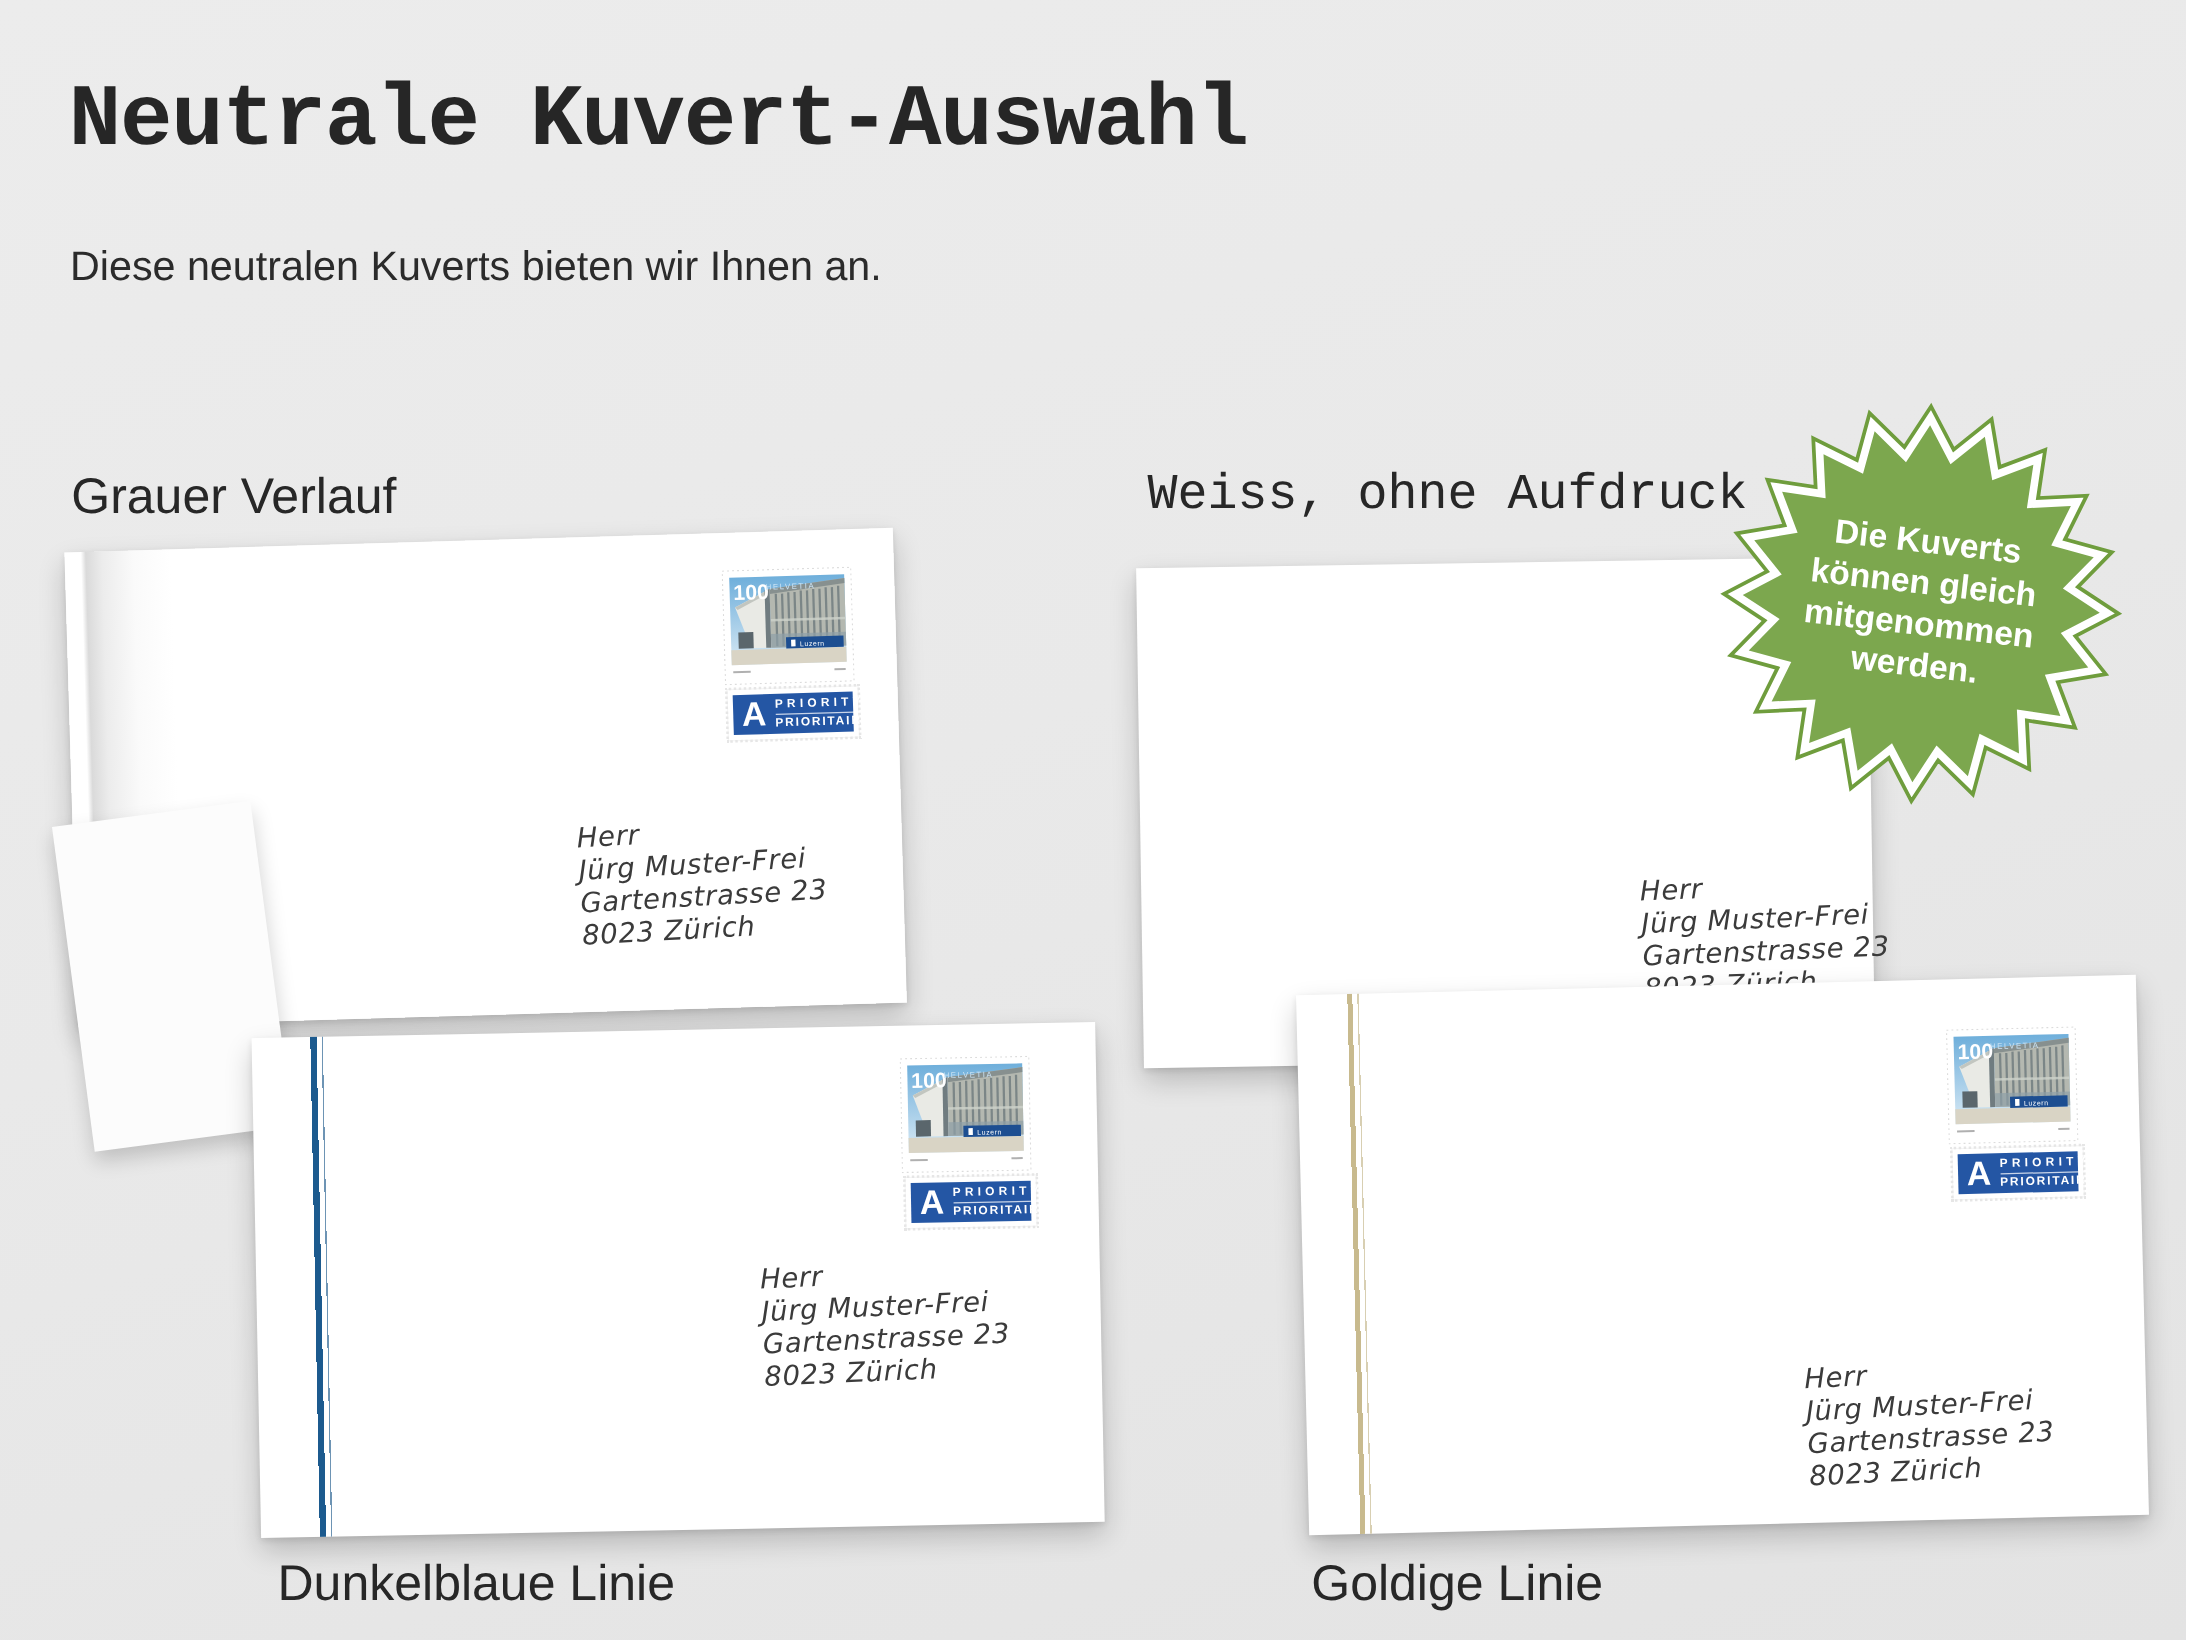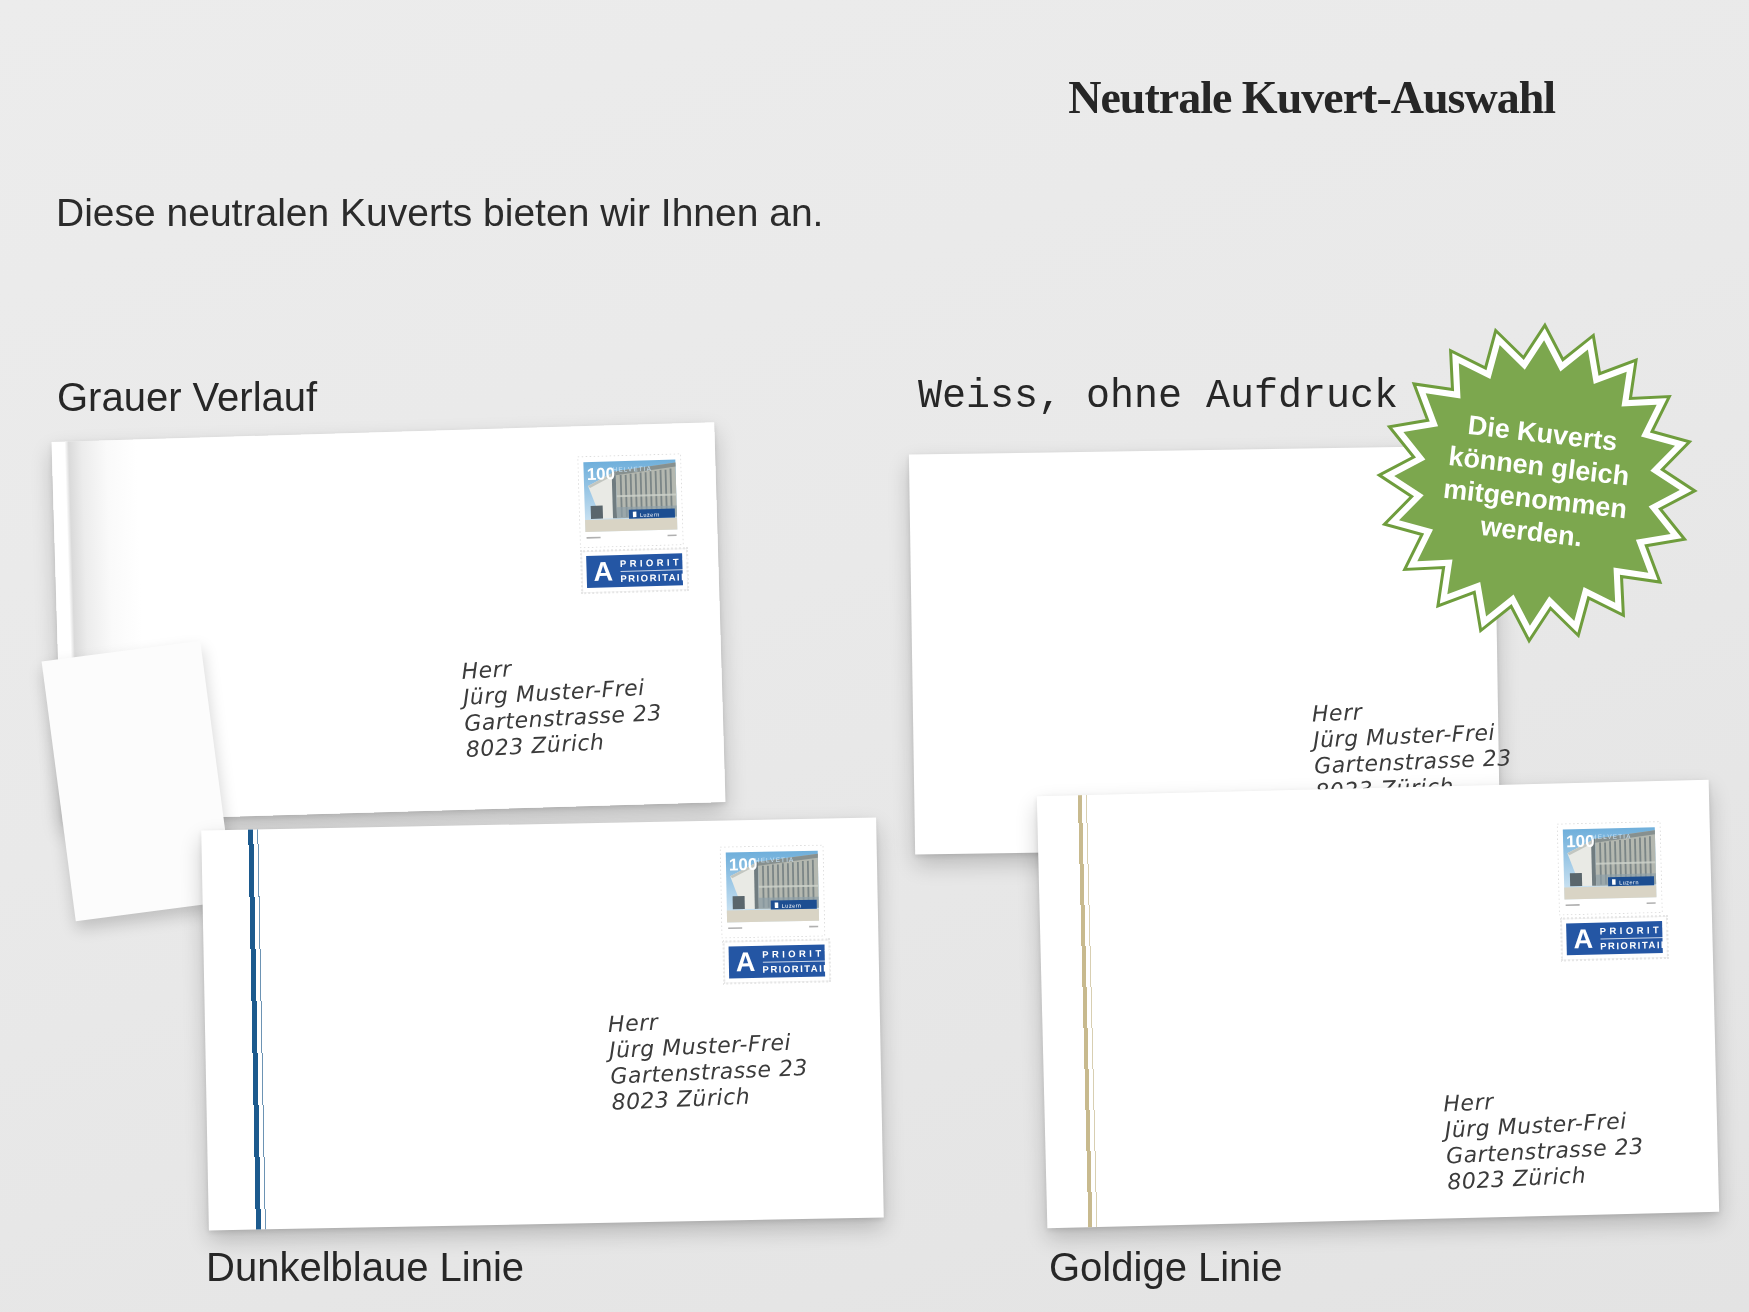--- a/index.html
+++ b/index.html
@@ -13,37 +13,36 @@
     --prio-blue:#2456a4;
     --badge-green:#7ca74e;
     --line-blue:#1c5a8e;
     --line-gold:#c8ba8e;
   }
   .abs{position:absolute;}
 
   
   .title{
     left:55px;top:58px;width:1500px;
-    font-family:Liberation Serif, serif;
-    font-weight:700;font-size:46px;line-height:80px;color:#262626;
+    font-family:Liberation Mono, monospace;
+    font-weight:700;font-size:70px;line-height:80px;color:#262626;
     letter-spacing:-1px;
-    text-align:right;
   }
   .subtitle{
     left:56px;top:188px;width:1500px;
-    font-size:39px;line-height:49px;color:#2b2b2b;
+    font-size:33px;line-height:49px;color:#2b2b2b;
   }
 
   
   .sec-label{
     font-size:40px;line-height:38px;color:#272727;
   }
   .lbl-grauer{left:57px;top:378px;}
   .lbl-weiss{left:918px;top:378px;font-family:Liberation Mono, monospace;}
-  .lbl-blau{left:206px;top:1248px;}
+  .lbl-blau{left:222px;top:1248px;}
   .lbl-gold{left:1049px;top:1248px;}
 
   
   .env{
     background:#ffffff;
     box-shadow:0 10px 22px rgba(0,0,0,.20),0 2px 5px rgba(0,0,0,.10);
   }
   .env1{
     left:57px;top:432px;width:663px;height:380px;
     transform:rotate(-1.7deg);z-index:2;

